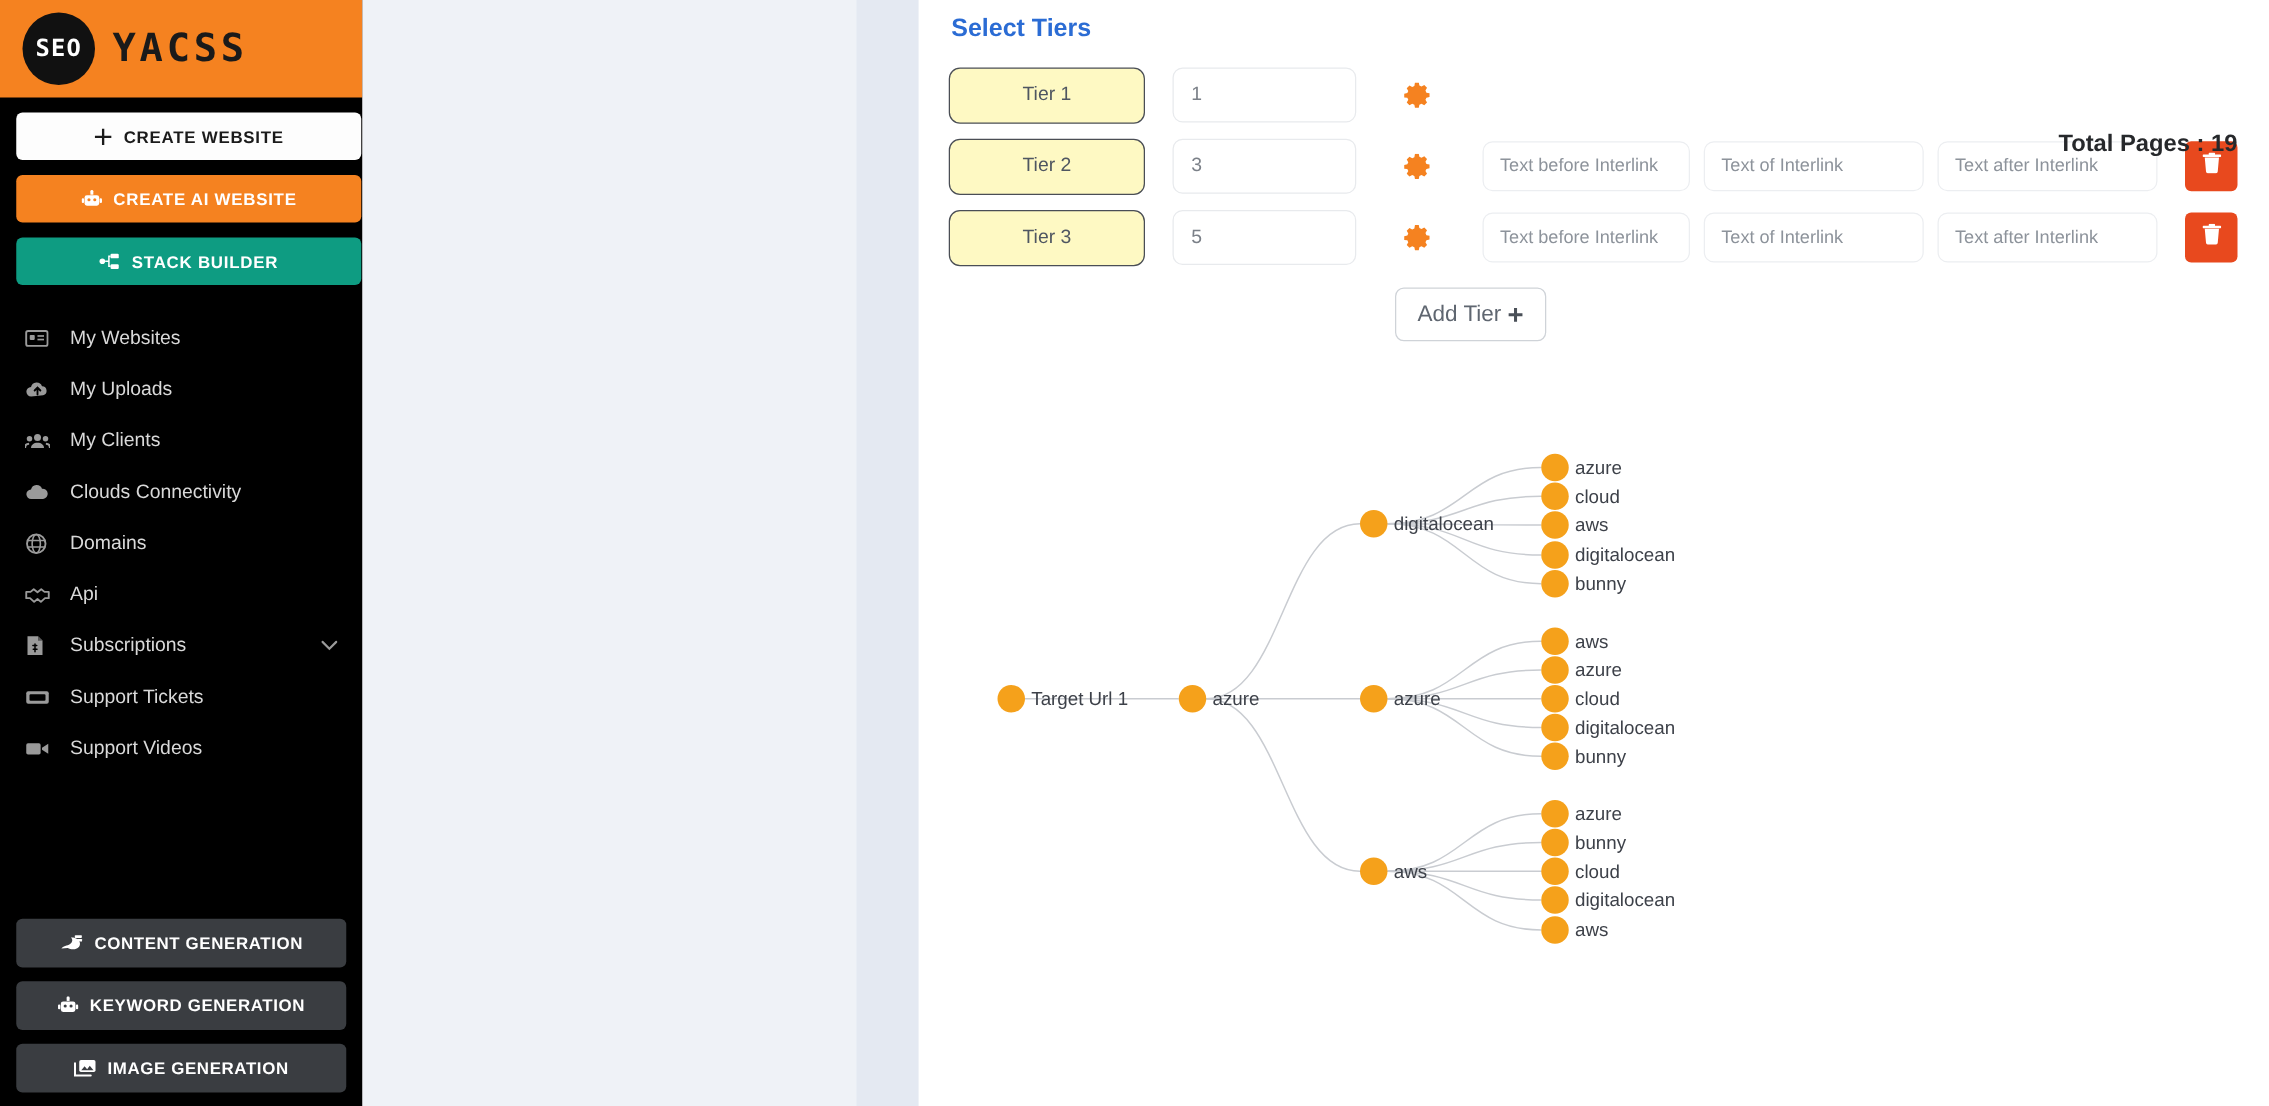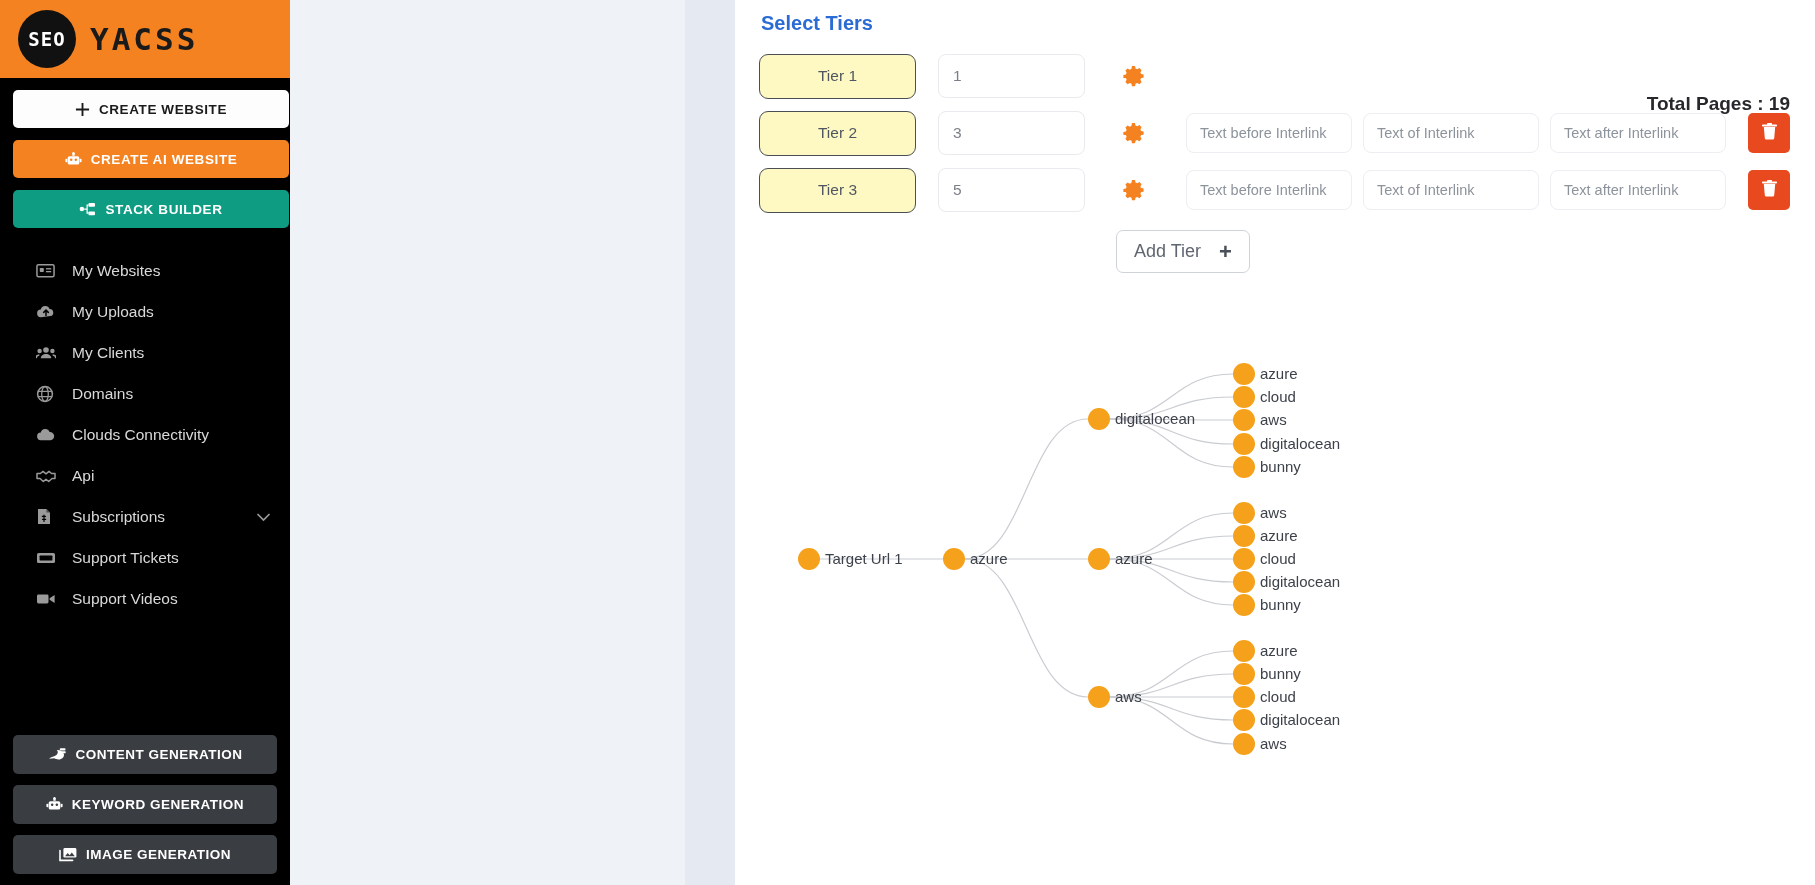--- a/index.html
+++ b/index.html
@@ -42,21 +42,21 @@
     height: 38px; border-radius: 5px;
     display: flex; align-items: center; justify-content: center;
     font-size: 13.5px; font-weight: 700; letter-spacing: .6px;
     margin-bottom: 12px; cursor: pointer; user-select: none;
   }
   .btn-white { background: #fdfdfd; color: #1b1b1b; }
   .btn-orange { background: #F58220; color: #ffffff; }
   .btn-teal   { background: #0E9C82; color: #ffffff; }
   .side-btn .bi { margin-right: 9px; display: flex; align-items: center; }
 
-  .nav { padding: 6px 0 0 16px; flex: 1; }
+  .nav { padding: 6px 0 0 0; flex: 1; }
   .nav-item {
     display: flex; align-items: center;
     height: 41px; padding: 0 20px 0 20px;
     color: #d9d9d9; font-size: 15.5px; cursor: pointer;
   }
   .nav-item .ni {
     width: 26px; flex: 0 0 26px; display: flex;
     align-items: center; justify-content: flex-start;
     color: #9a9a9a; margin-right: 10px;
   }
@@ -79,21 +79,21 @@
   .main { flex: 1; height: 885px; background: #fff; position: relative; padding: 0 0 0 0; }
   .main-inner { padding: 12px 34px 0 24px; }
 
   .page-title {
     color: #2b6cd4; font-size: 20px; font-weight: 700;
     margin: 0 0 18px 2px;
   }
 
   .tiers-wrap { position: relative; }
   .total-pages {
-    position: absolute; right: 0; top: 40px;
+    position: absolute; right: 0; top: 52px;
     font-size: 19px; font-weight: 700; color: #26282b;
     white-space: nowrap;
   }
 
   .tier-row { display: flex; align-items: center; margin-bottom: 11px; height: 46px; }
   .tier-btn {
     width: 157px; height: 45px; border-radius: 9px;
     background: #fef9c3; border: 1.6px solid #4a4e55;
     color: #4f5661; font-size: 15.5px;
     display: flex; align-items: center; justify-content: center;
@@ -124,21 +124,21 @@
   .trash {
     width: 42px; height: 40px; margin-left: 22px; flex: 0 0 42px;
     background: #E8491E; border-radius: 5px; cursor: pointer;
     display: flex; align-items: center; justify-content: center;
     color: #fff;
   }
   .spacer-slot { flex: 0 0 607px; }
 
   .add-tier-wrap { margin: 17px 0 0 0; padding-left: 357px; }
   .add-tier {
-    display: inline-flex; align-items: center; gap: 18px;
+    display: inline-flex; align-items: center; gap: 5px;
     height: 43px; padding: 0 17px;
     border: 1px solid #cfd3d8; border-radius: 7px; background: #fff;
     color: #5f6670; font-size: 18px; cursor: pointer;
   }
   .add-tier .plus { font-size: 22px; font-weight: 700; color: #4a5058; line-height: 1; }
 
   
   .tree { position: relative; margin-top: 26px; width: 100%; height: 520px; }
   .tree svg { position: absolute; left: 0; top: 0; }
   .node-label {
@@ -229,36 +229,36 @@
               <circle cx="16.4" cy="6" r="2.2" fill="#9a9a9a"></circle>
               <path d="M4.8 13.3c0-2.6 2.3-4.2 5.2-4.2s5.2 1.6 5.2 4.2z" fill="#9a9a9a"></path>
               <path d="M0 13.3c0-2 1.2-3.2 3.3-3.3M20 13.3c0-2-1.2-3.2-3.3-3.3" stroke="#9a9a9a" stroke-width="1.7" fill="none"></path>
             </svg>
         </span>
         <span>My Clients</span>
       </div>
 
       <div class="nav-item">
         <span class="ni">
+          <svg width="20" height="15" viewBox="0 0 20 15">
+              <path d="M5 13.2a3.8 3.8 0 0 1-.2-7.6A4.6 4.6 0 0 1 13.6 5a3.6 3.6 0 0 1 .9 8.2z" fill="#9a9a9a"></path>
+            </svg>
+        </span>
+        <span>Clouds Connectivity</span>
+      </div>
+
+      <div class="nav-item">
+        <span class="ni">
           <svg width="18" height="18" viewBox="0 0 18 18">
               <circle cx="9" cy="9" r="7.4" fill="none" stroke="#9a9a9a" stroke-width="1.5"></circle>
               <ellipse cx="9" cy="9" rx="3.3" ry="7.4" fill="none" stroke="#9a9a9a" stroke-width="1.3"></ellipse>
               <path d="M1.8 6.4h14.4M1.8 11.6h14.4" stroke="#9a9a9a" stroke-width="1.3"></path>
             </svg>
         </span>
         <span>Domains</span>
-      </div>
-
-      <div class="nav-item">
-        <span class="ni">
-          <svg width="20" height="15" viewBox="0 0 20 15">
-              <path d="M5 13.2a3.8 3.8 0 0 1-.2-7.6A4.6 4.6 0 0 1 13.6 5a3.6 3.6 0 0 1 .9 8.2z" fill="#9a9a9a"></path>
-            </svg>
-        </span>
-        <span>Clouds Connectivity</span>
       </div>
 
       <div class="nav-item">
         <span class="ni">
           <svg width="20" height="14" viewBox="0 0 20 14">
               <path d="M1 4.5h3.4l2.6-2.1 3 2.4 3-2.4 2.6 2.1H19v5h-3l-3.3 3-2.7-2.3L7.3 12.5 4 9.5H1z" fill="none" stroke="#9a9a9a" stroke-width="1.5" stroke-linejoin="round"></path>
             </svg>
         </span>
         <span>Api</span>
       </div>

